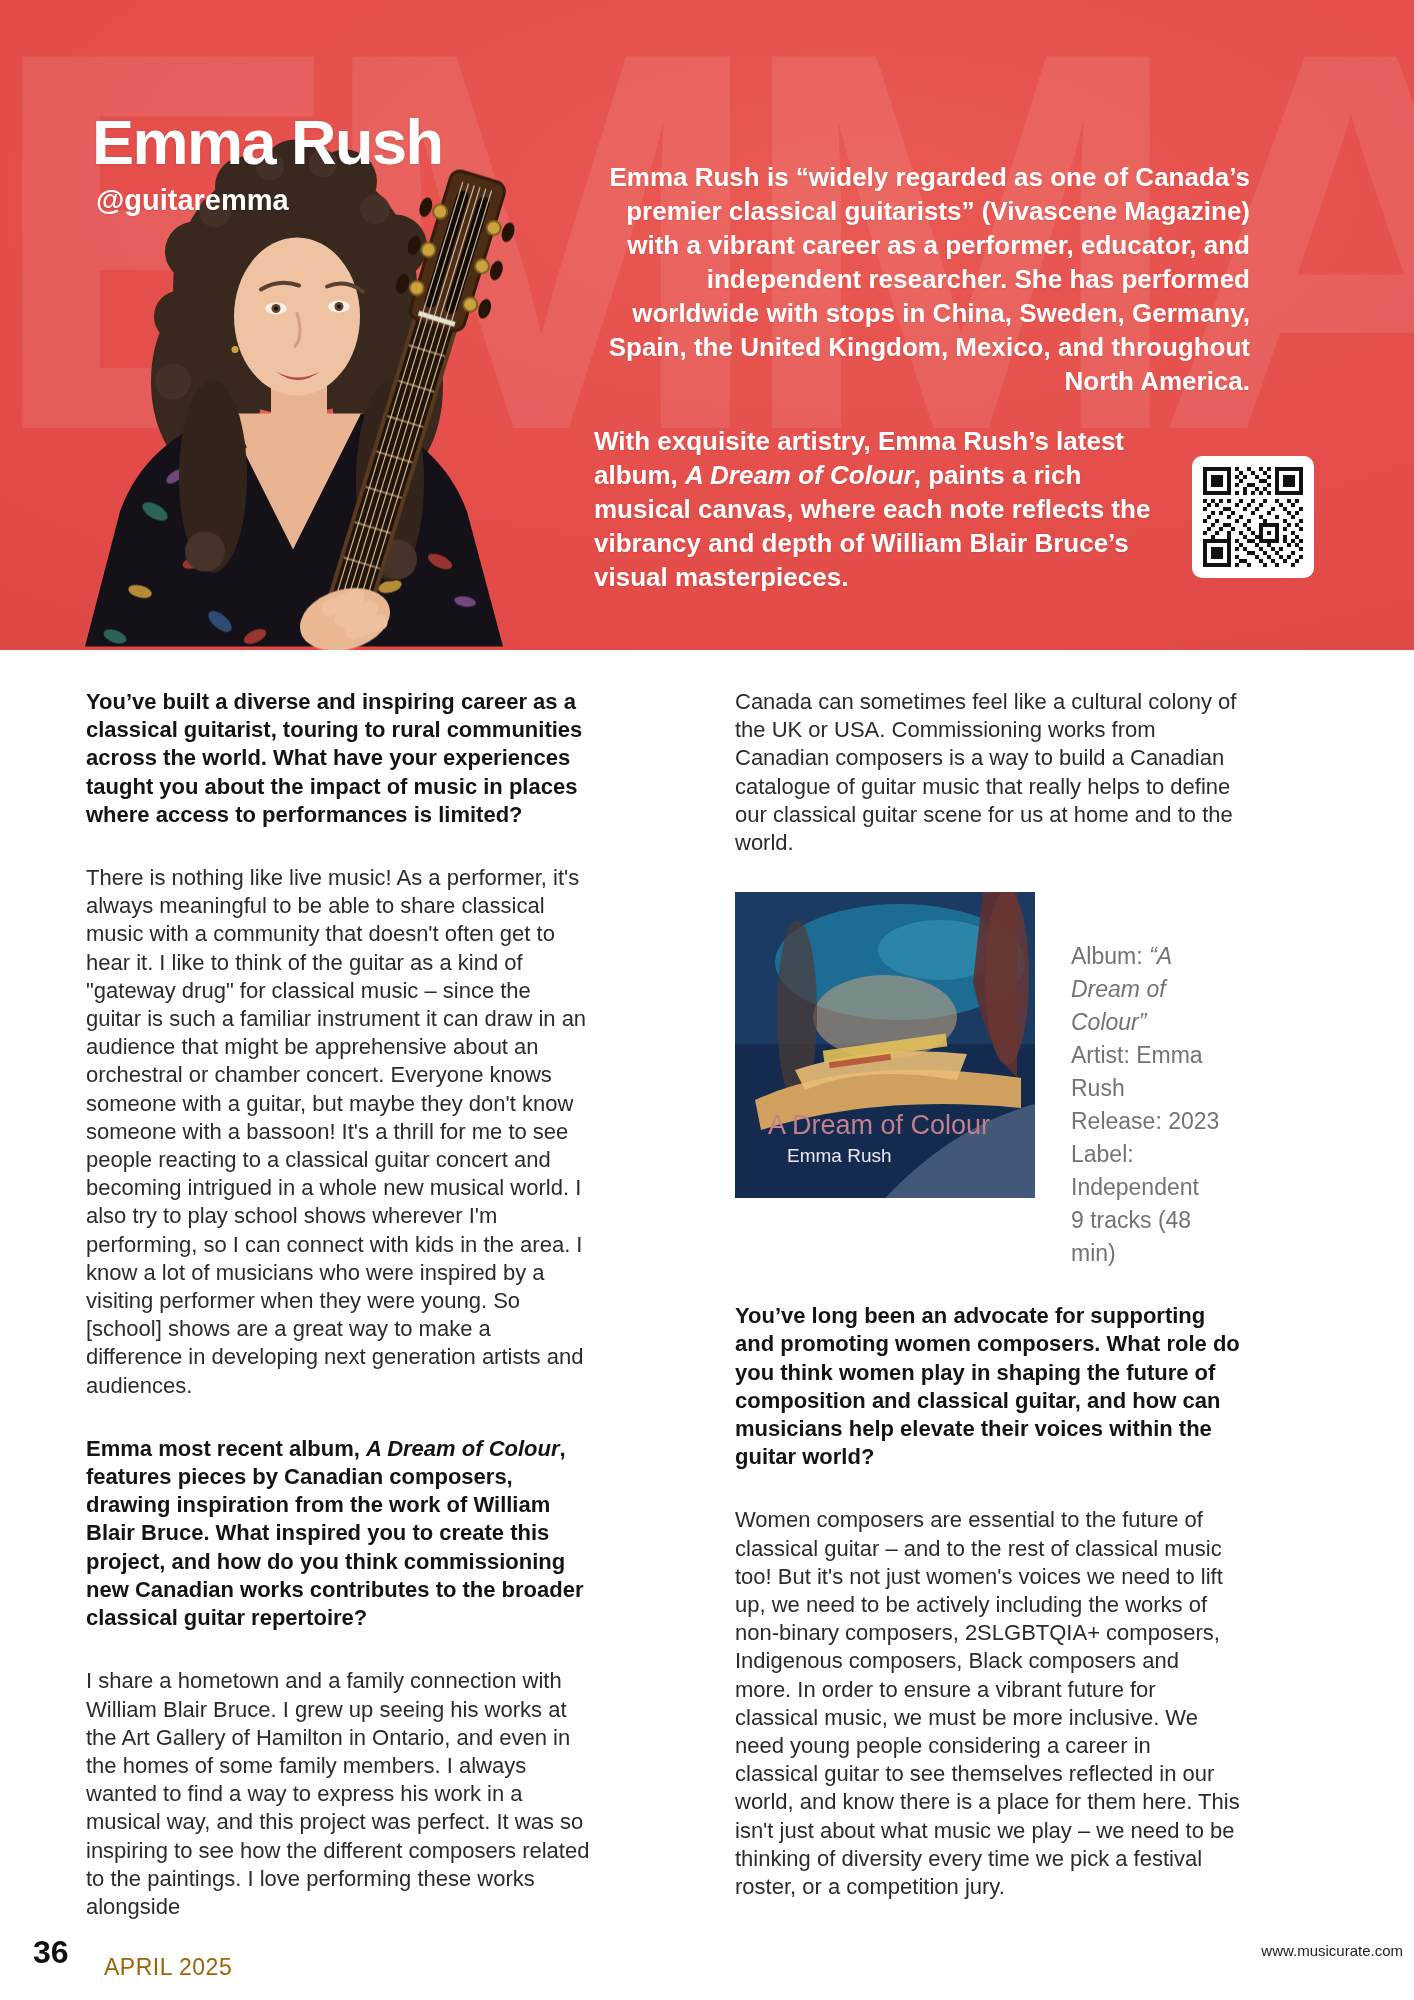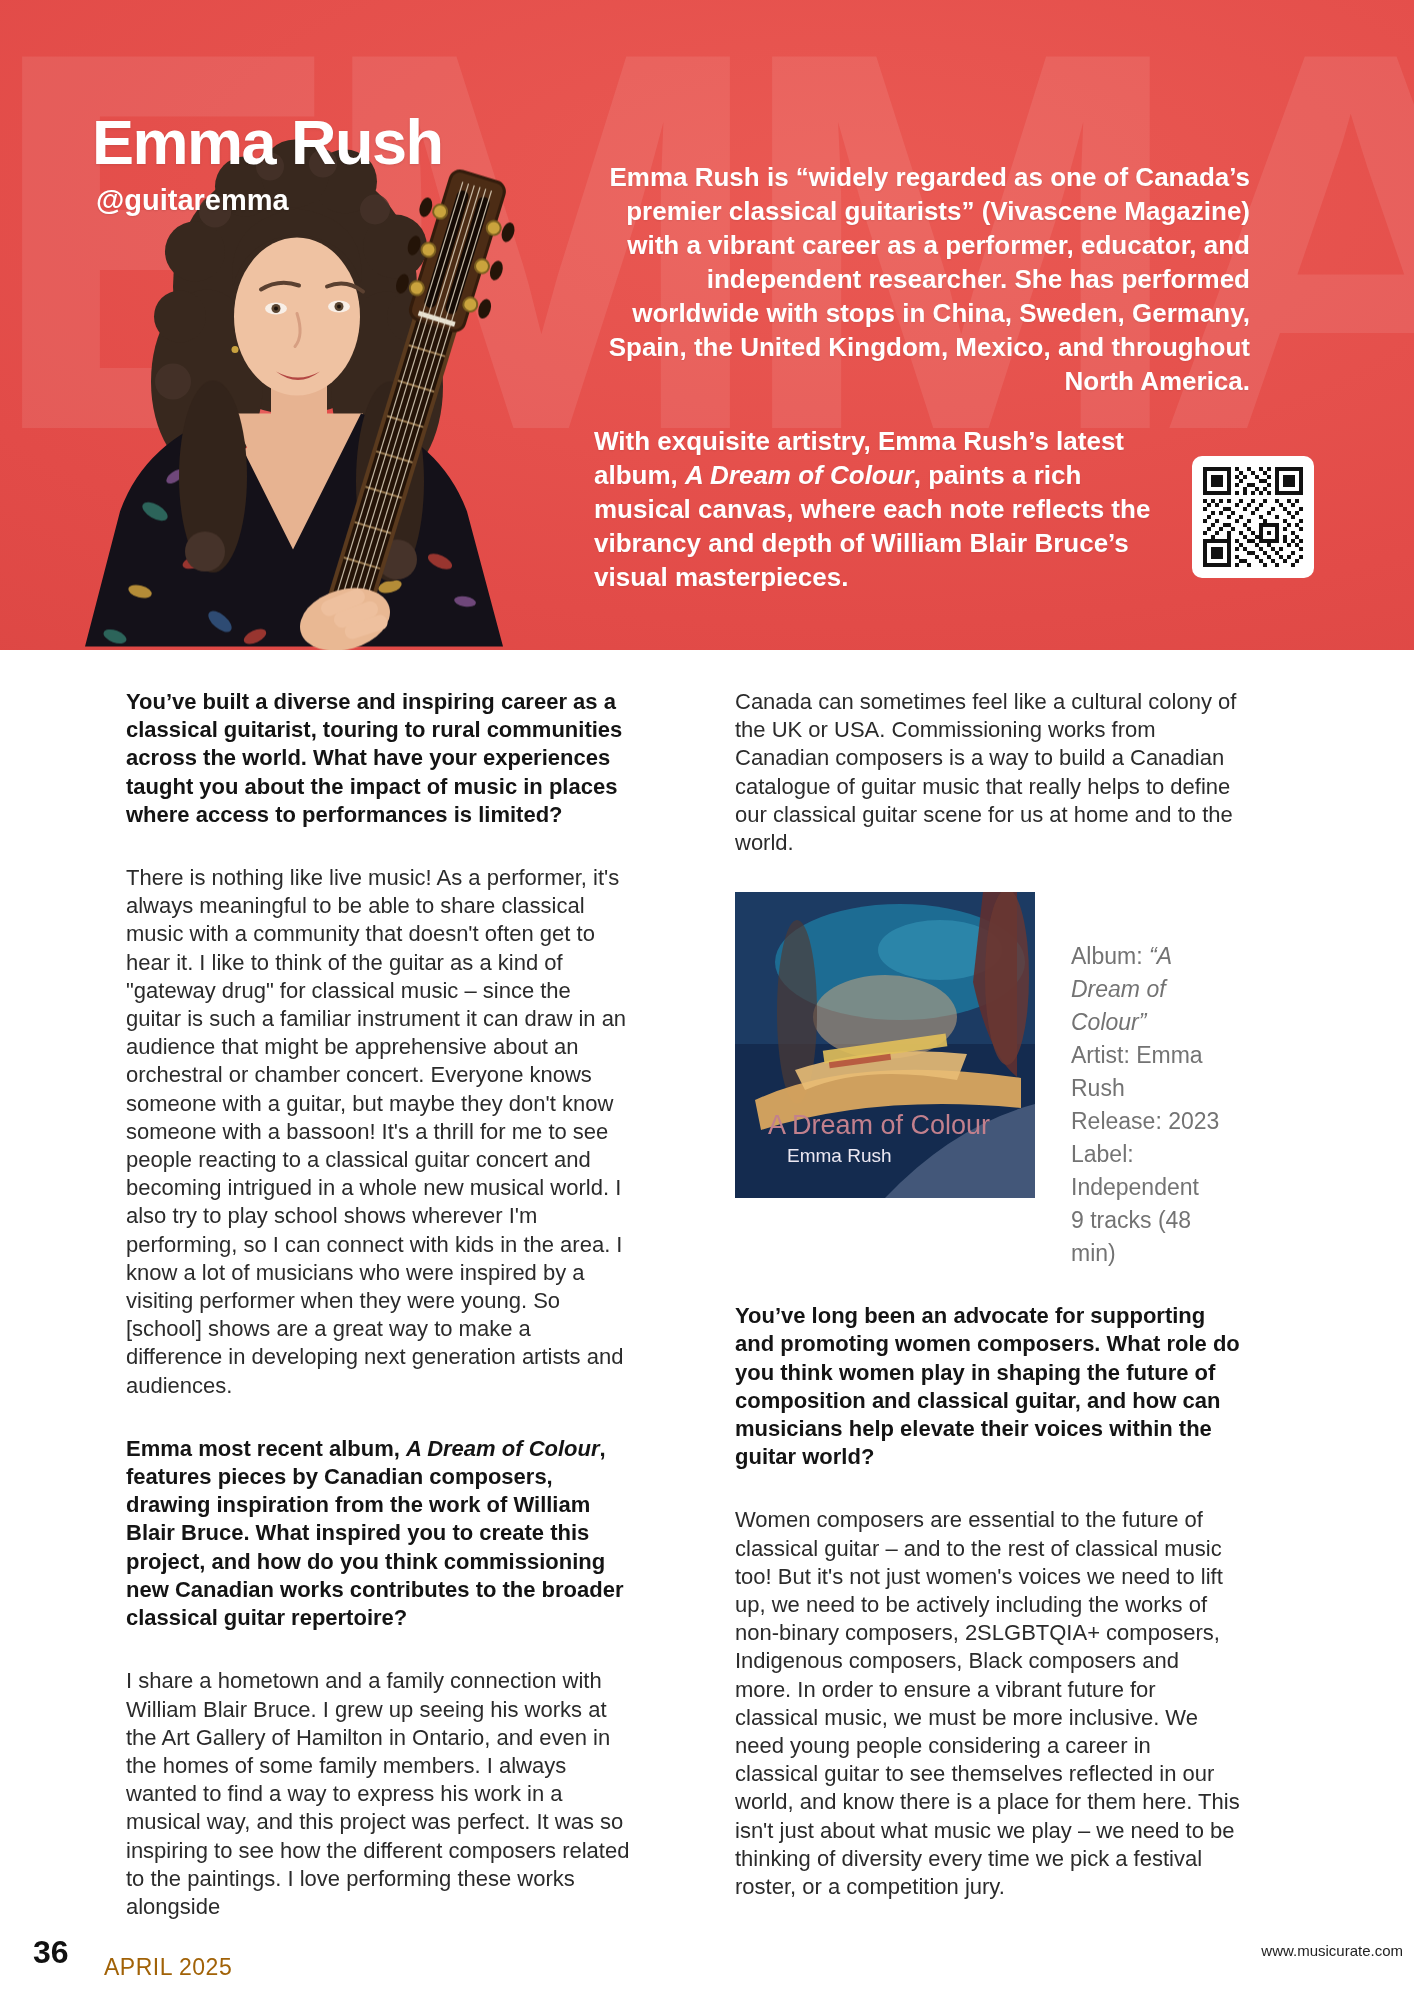--- a/index.html
+++ b/index.html
@@ -20,21 +20,21 @@
   .bio{position:absolute;left:590px;top:160px;width:660px;font-size:26px;line-height:34px;
        font-weight:700;color:#ffffff;text-align:right;text-shadow:0 1px 2px rgba(0,0,0,.08);}
   .album-note{position:absolute;left:594px;top:424px;width:575px;font-size:26px;line-height:34px;
               font-weight:700;color:#ffffff;text-align:left;text-shadow:0 1px 2px rgba(0,0,0,.08);}
   .qr{position:absolute;left:1192px;top:456px;width:100px;height:100px;background:#ffffff;
       border-radius:10px;padding:11px;}
 
   
   .col{position:absolute;top:688px;width:505px;font-size:22px;line-height:28.2px;color:#2b2b2b;}
   .col p{margin:0 0 35px 0;}
-  .col-left{left:86px;margin-left:40px;}
+  .col-left{left:86px;}
   .col-right{left:735px;}
   .q{font-weight:700;color:#141414;}
 
   
   .album-row{display:flex;margin:29px 0 32px 0;}
   .cover{width:300px;height:306px;flex:none;}
   .details{margin-left:36px;padding-top:48px;width:230px;font-size:23px;line-height:33px;color:#737373;}
 
   
   .footer-num{position:absolute;left:33px;top:1934px;font-size:32px;font-weight:700;color:#111;}

